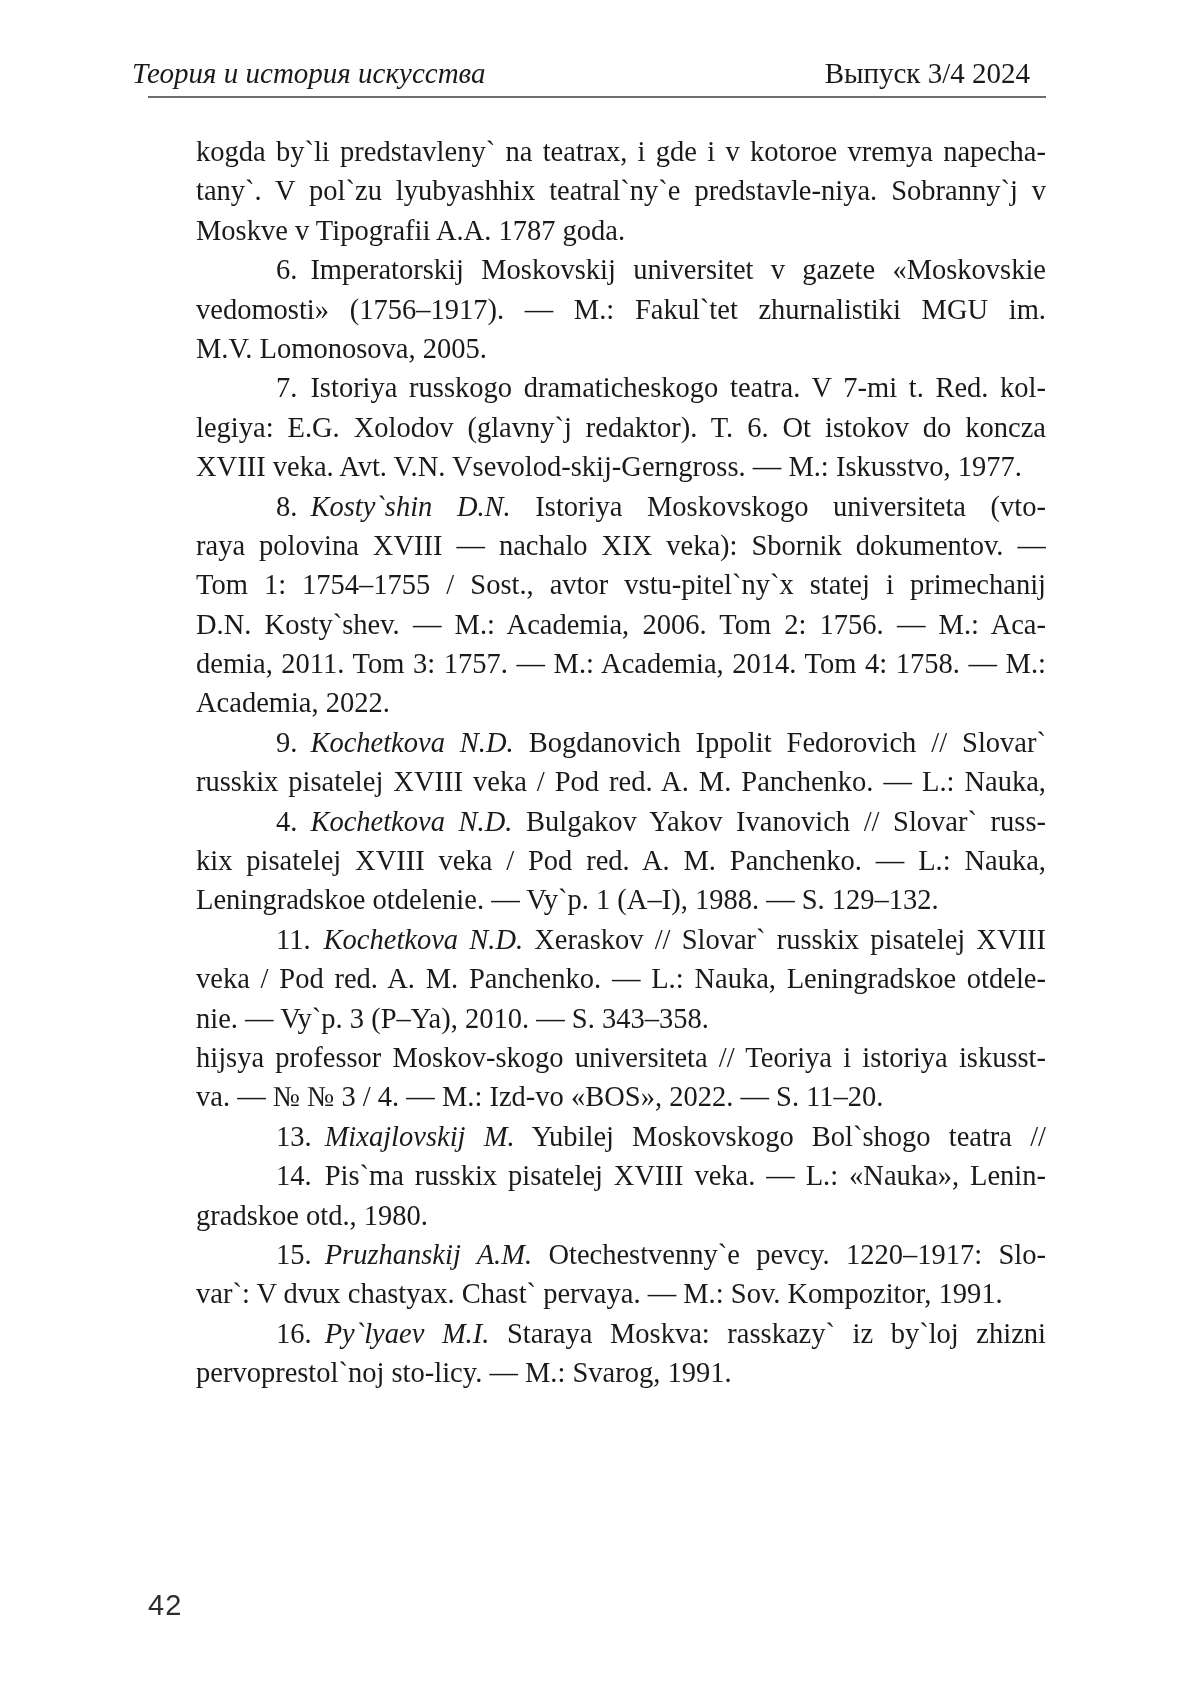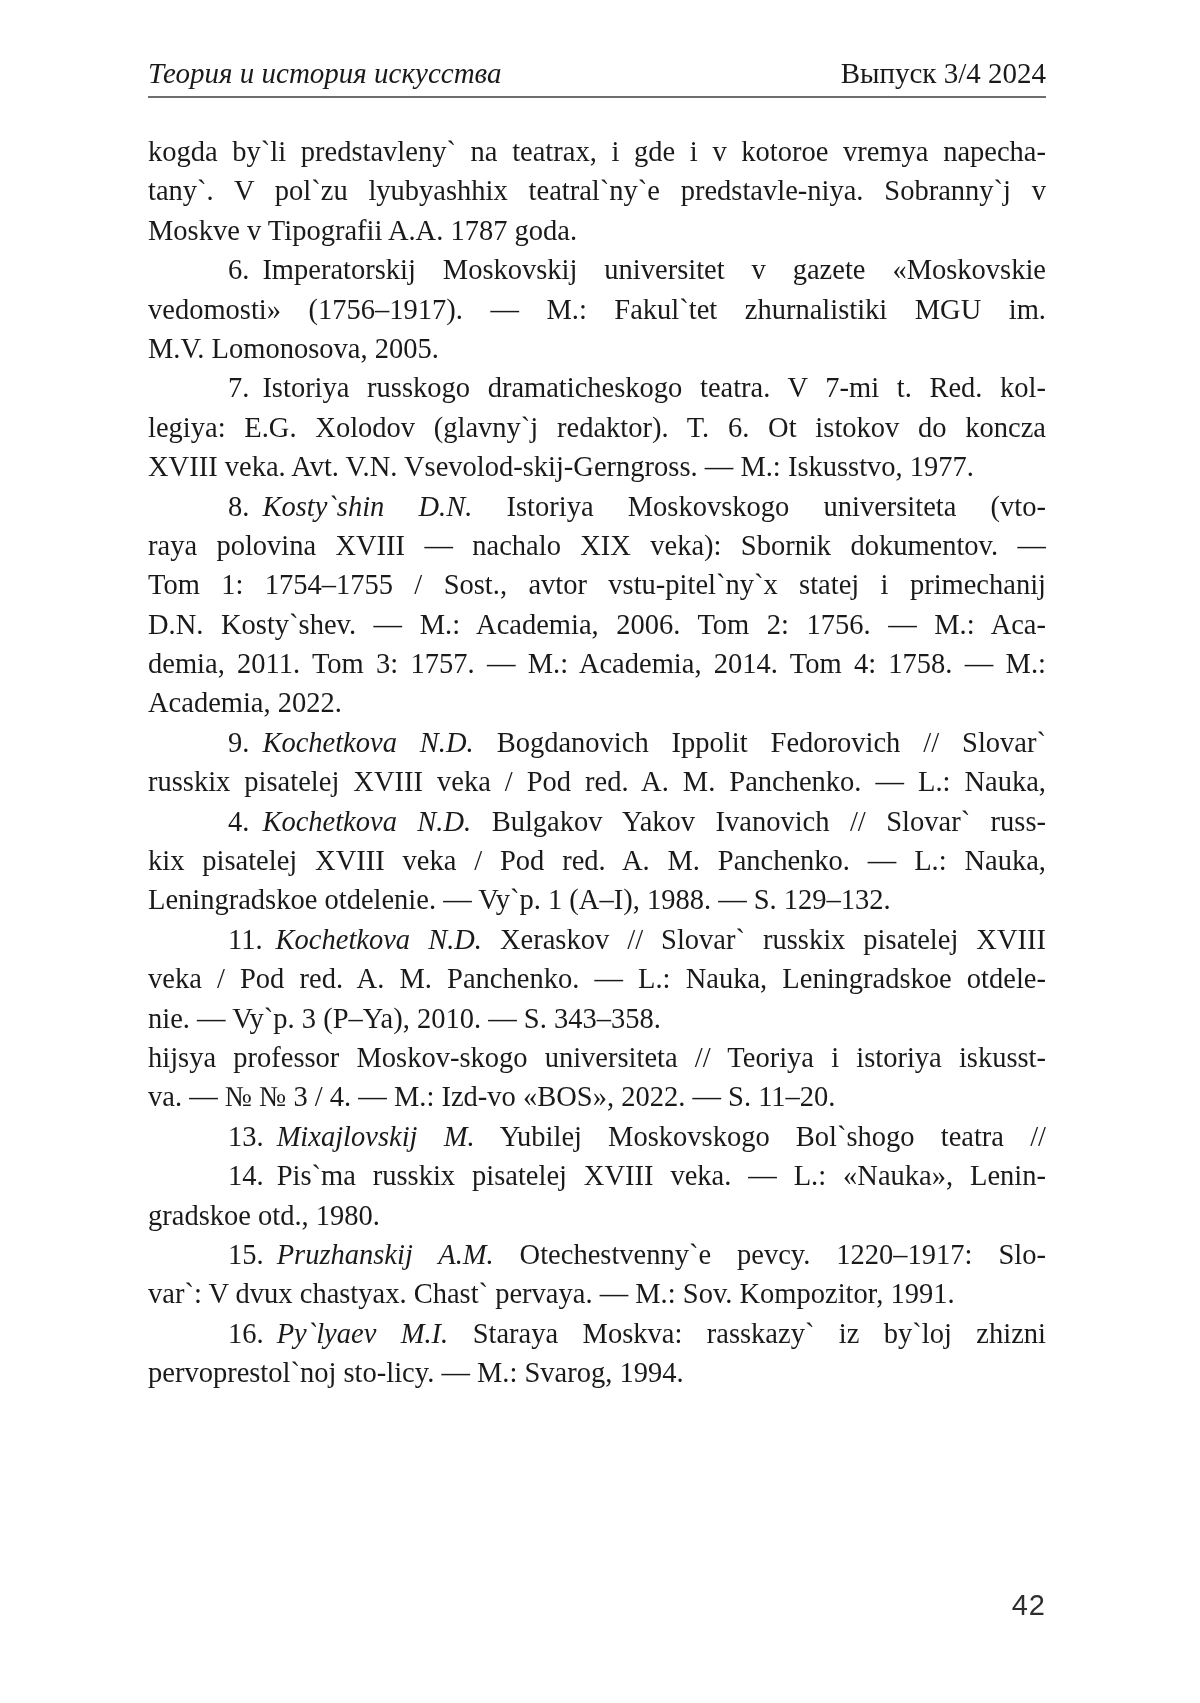--- a/index.html
+++ b/index.html
@@ -11,21 +11,21 @@
     position: relative;
     width: 1200px;
     height: 1703px;
     background: #ffffff;
     font-family: "Liberation Serif", "DejaVu Serif", serif;
     color: #1a1a1a;
     overflow: hidden;
   }
   .header {
     position: absolute;
-    left: 148px;
+    left: 132px;
     top: 57px;
     width: 898px;
     display: flex;
     justify-content: space-between;
     align-items: baseline;
     font-size: 29px;
     white-space: nowrap;
   }
   .journal { font-style: italic; }
   .rule {
@@ -43,30 +43,31 @@
     width: 898px;
     font-size: 28.5px;
   }
   .line {
     height: 39.4px;
     line-height: 39.4px;
     text-align: justify;
     text-align-last: justify;
     text-justify: inter-word;
     overflow: hidden;
+    margin-left: 48px;
   }
   .line.lastline { text-align-last: left; }
   .line.firstline { text-indent: 80px; }
   .num { margin-right: 13px; }
   .pagenum {
     position: absolute;
     left: 148px;
     top: 1589px;
     width: 898px;
-    text-align: right;
+    text-align: left;
     font-family: "Liberation Sans", "DejaVu Sans", sans-serif;
     font-size: 29px;
     color: #2e2e2e;
     letter-spacing: 1px;
   }
 </style>
 </head>
 <body>
 
 <div class="page" style="color: rgb(26, 26, 26); background: rgb(255, 255, 255);">
@@ -100,16 +101,16 @@
       <div class="line"><span>veka / Pod red. A. M. Panchenko. — L.: Nauka, Leningradskoe otdele-</span></div>
       <div class="line lastline"><span>nie. — Vy`p. 3 (P–Ya), 2010. — S. 343–358.</span></div>
       <div class="line"><span>hijsya professor Moskov-skogo universiteta // Teoriya i istoriya iskusst-</span></div>
       <div class="line lastline"><span>va. — № № 3 / 4. — M.: Izd-vo «BOS», 2022. — S. 11–20.</span></div>
       <div class="line firstline"><span class="num">13.</span><i>Mixajlovskij M.</i><span> Yubilej Moskovskogo Bol`shogo teatra //</span></div>
       <div class="line firstline"><span class="num">14.</span><span>Pis`ma russkix pisatelej XVIII veka. — L.: «Nauka», Lenin-</span></div>
       <div class="line lastline"><span>gradskoe otd., 1980.</span></div>
       <div class="line firstline"><span class="num">15.</span><i>Pruzhanskij A.M.</i><span> Otechestvenny`e pevcy. 1220–1917: Slo-</span></div>
       <div class="line lastline"><span>var`: V dvux chastyax. Chast` pervaya. — M.: Sov. Kompozitor, 1991.</span></div>
       <div class="line firstline"><span class="num">16.</span><i>Py`lyaev M.I.</i><span> Staraya Moskva: rasskazy` iz by`loj zhizni</span></div>
-      <div class="line lastline"><span>pervoprestol`noj sto-licy. — M.: Svarog, 1994.</span></div>
+      <div class="line lastline"><span>pervoprestol`noj sto-licy. — M.: Svarog, 1991.</span></div>
     </div>
   <div class="pagenum">42</div>
 </div>
 
 </body></html>

